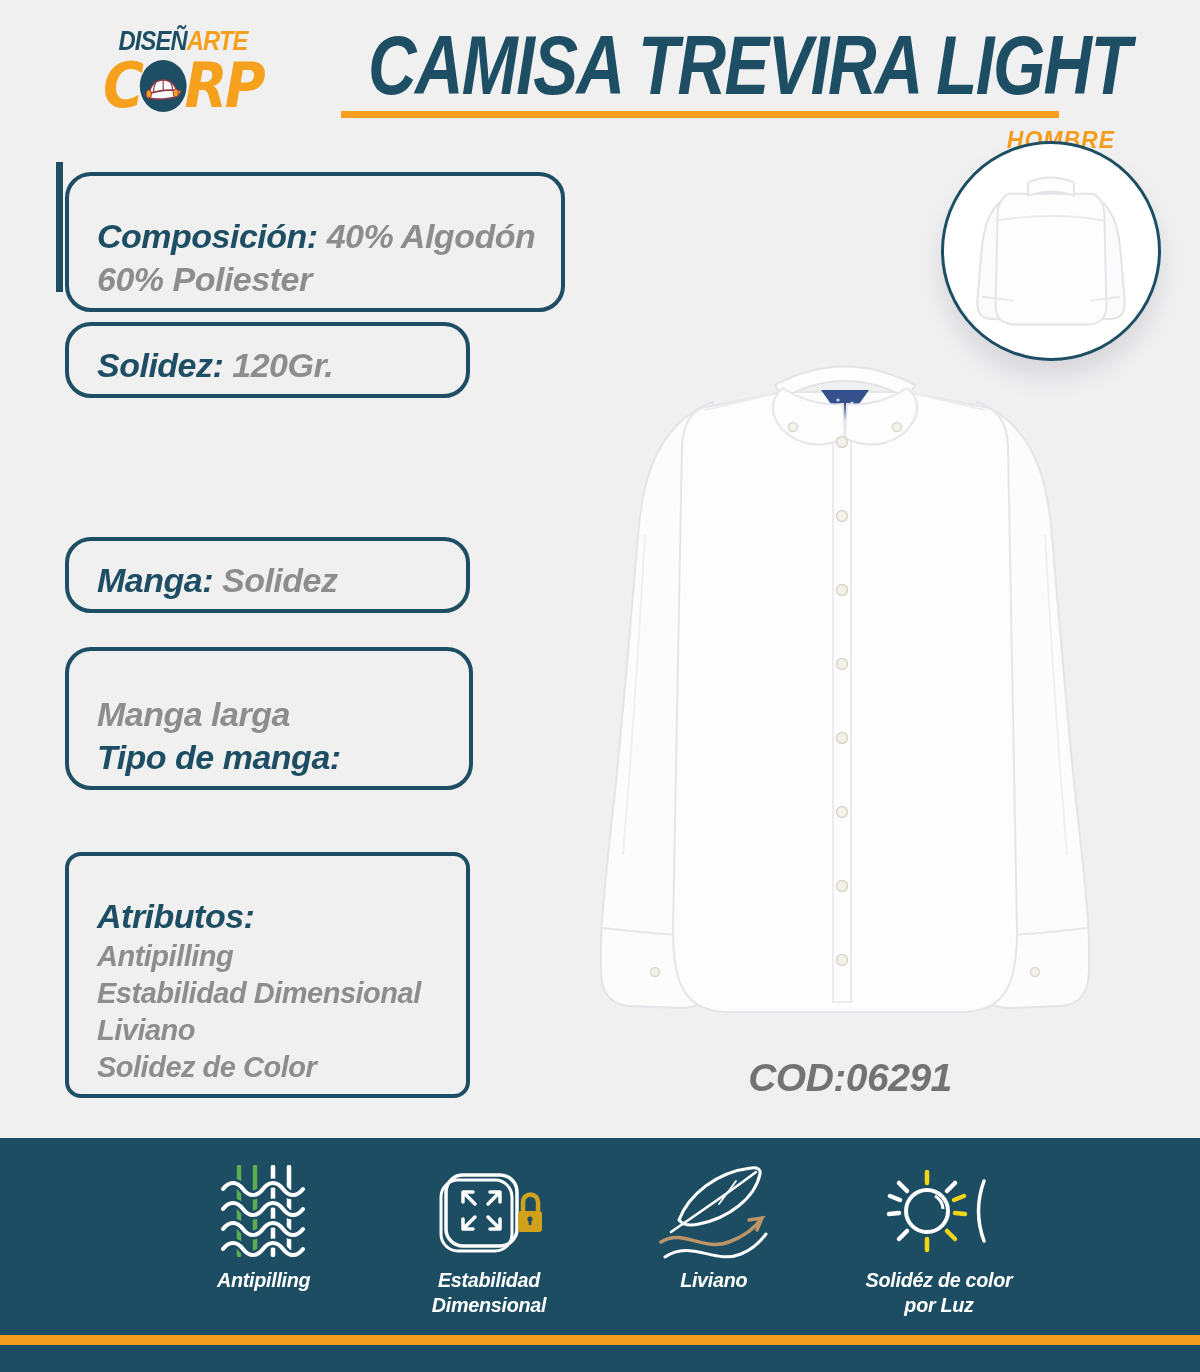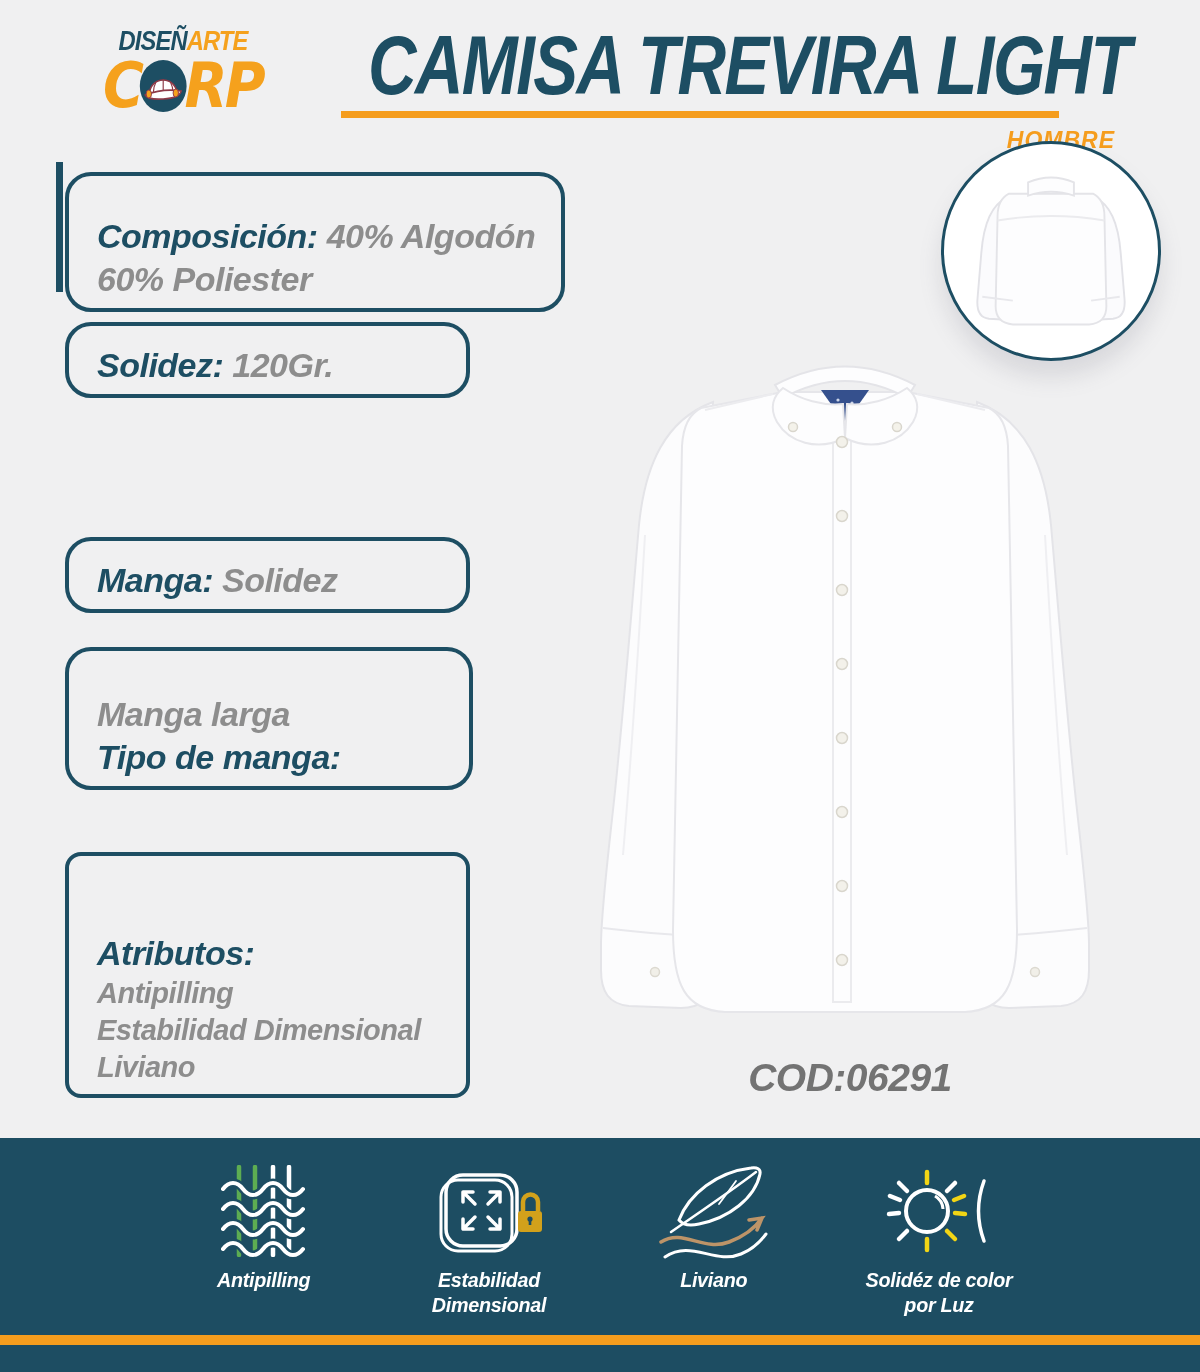--- a/index.html
+++ b/index.html
@@ -120,20 +120,21 @@
   <div class="spec-box b5">
     <div class="line spec-value">Manga larga</div>
     <div class="line spec-label">Tipo de manga:</div>
   </div>
 
   <div class="spec-box b6">
     <div class="line spec-label">Atributos:</div>
     <div class="attr-item">Antipilling</div>
     <div class="attr-item">Estabilidad Dimensional</div>
     <div class="attr-item">Liviano</div>
+    <div class="attr-item">Solidez de Color</div>
   </div>
 
   <svg class="shirt-front" width="680" height="730" viewBox="0 0 680 730">
 
     <g>
       <path d="M208,72 C160,90 140,135 134,195 C128,262 118,390 108,480 C102,535 96,585 96,615 L96,640
                C96,662 104,674 124,676 L176,678 C196,678 206,668 206,648 L202,560 C198,470 198,300 202,210
                C204,155 206,110 208,72 Z" fill="#fcfcfd" stroke="#e4e4e8" stroke-width="2"></path>
       <path d="M98,598 C130,602 170,605 205,607" fill="none" stroke="#e8e8ec" stroke-width="2"></path>
       <path d="M140,205 C134,310 126,430 118,525" fill="none" stroke="#efeff2" stroke-width="2"></path>

